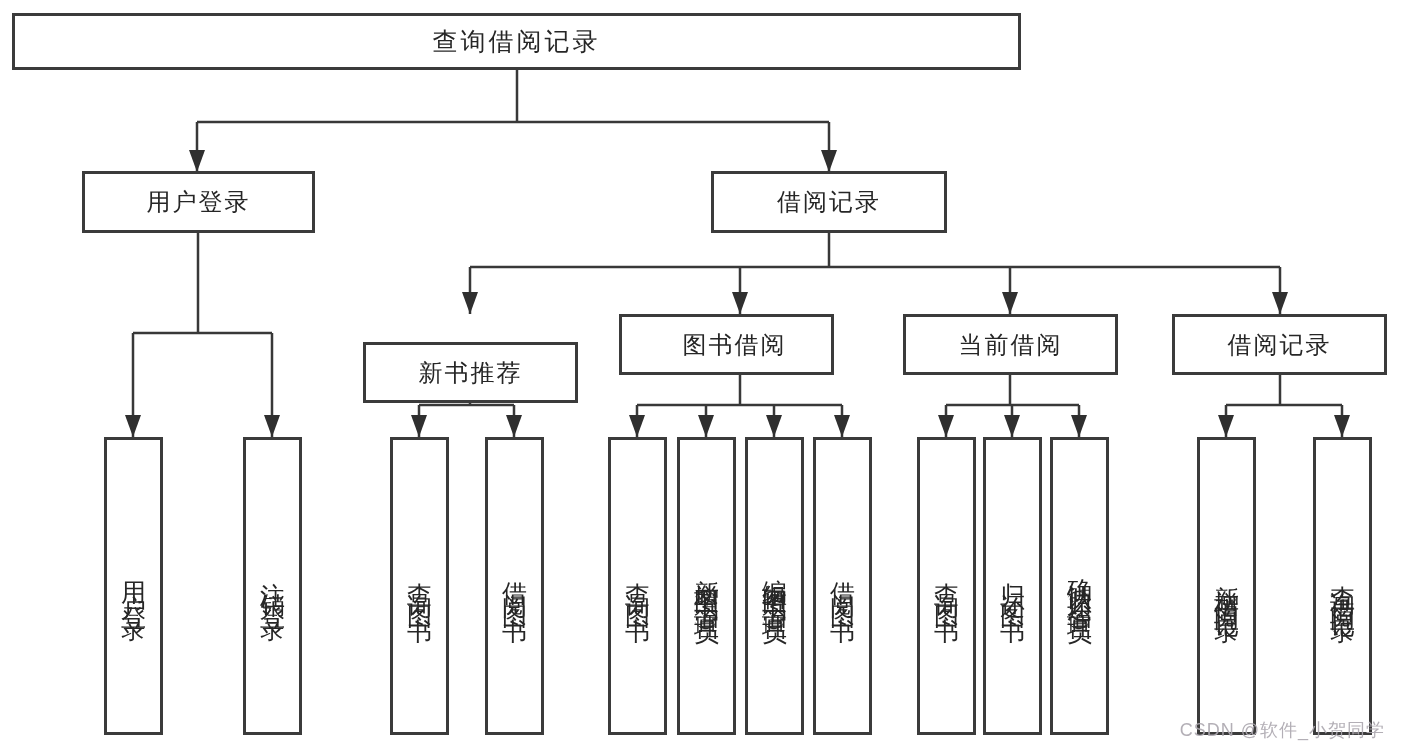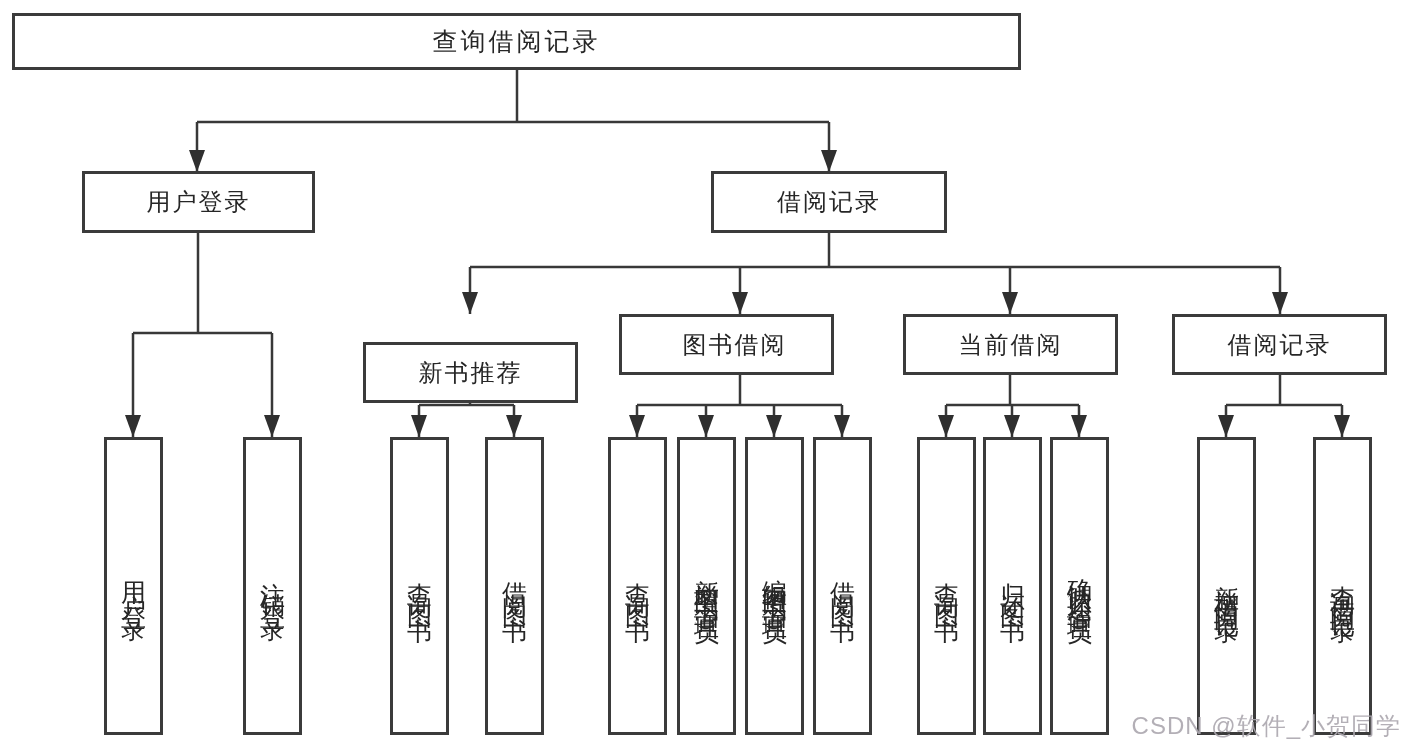--- a/index.html
+++ b/index.html
@@ -21,22 +21,22 @@
   .l3a { left:363px;margin-top:28px; } .l3b { left:619px;padding-left:16px; } .l3c { left:903px; } .l3d { left:1172px; }
   .leaf { top:437px; width:59px; height:298px; }
   .leaf span {
     writing-mode:vertical-rl; text-orientation:mixed;
     font-size:25px; line-height:1; color:#262626;
   }
   .v-short span { letter-spacing:12px; }
   .v-med   span { letter-spacing:7px;  }
   .v-long  span { letter-spacing:6px;  }
   .watermark {
-    position:absolute; right:4px; bottom:5px; z-index:3;
-    font-size:24px; color:rgba(172,168,176,0.92); letter-spacing:1px; white-space:nowrap;
+    position:absolute; right:20px; bottom:5px; z-index:3;
+    font-size:18px; color:rgba(172,168,176,0.92); letter-spacing:1px; white-space:nowrap;
   }
 </style>
 </head>
 <body>
 
 <div id="canvas">
 
   <svg id="wires" viewBox="0 0 1405 747" xmlns="http://www.w3.org/2000/svg">
     <g stroke="#383838" stroke-width="2.5" fill="none">
       <path d="M517 70 V122 M197 122 H829 M197 122 V172 M829 122 V172"></path>

